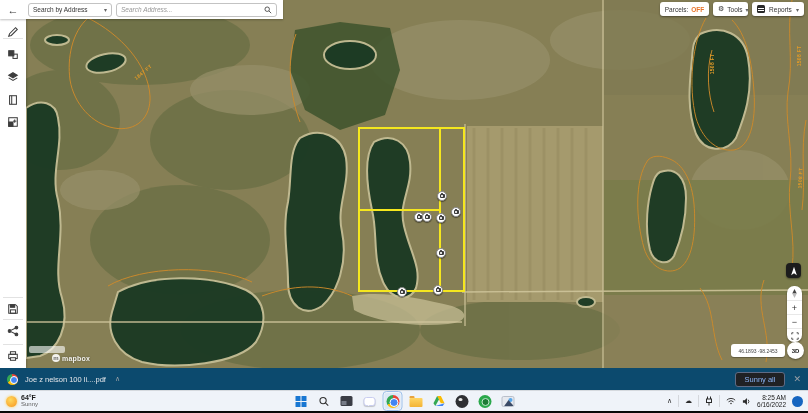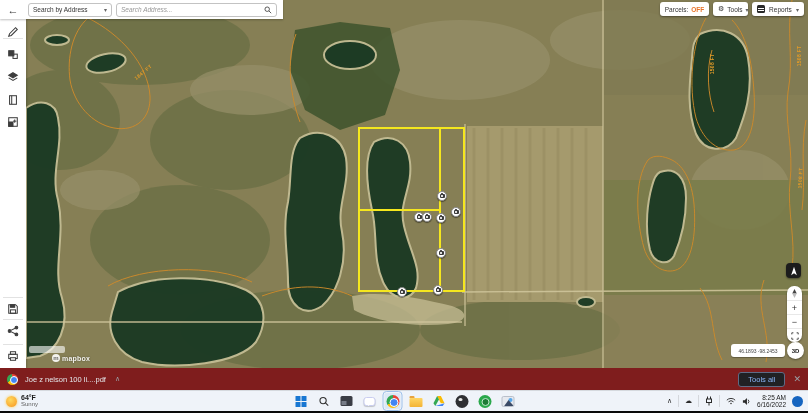--- a/index.html
+++ b/index.html
@@ -40,21 +40,21 @@
   .ctrl-cell:first-child{border-top:none;}
   #coord-box{left:731px;top:344px;width:54px;height:13px;background:#fff;border-radius:3px;display:flex;align-items:center;justify-content:center;font-size:5px;color:#444;z-index:20;box-shadow:0 1px 1px rgba(0,0,0,.3);}
   #btn-3d{left:787px;top:342px;width:17px;height:17px;background:#fff;border-radius:50%;display:flex;align-items:center;justify-content:center;font-size:6px;font-weight:700;color:#222;z-index:20;cursor:pointer;box-shadow:0 1px 2px rgba(0,0,0,.4);}
 
   #scale-bar{left:29px;top:346px;width:36px;height:7px;background:rgba(255,255,255,.6);border-radius:2px;z-index:20;}
   #mapbox-logo{left:52px;top:354px;display:flex;align-items:center;gap:2px;z-index:20;opacity:.9;}
   #mapbox-logo .mb-circle{width:8px;height:8px;border-radius:50%;background:#fff;color:#6b6b6b;font-size:6px;font-weight:700;display:flex;align-items:center;justify-content:center;}
   #mapbox-logo .mb-word{color:#fff;font-size:7px;font-weight:700;letter-spacing:.2px;text-shadow:0 0 2px rgba(0,0,0,.5);}
 
   
-  #shelf{left:0;top:368px;width:808px;height:22px;background:#7f1d1d;display:flex;align-items:center;z-index:40;justify-content:space-between;}
+  #shelf{left:0;top:368px;width:808px;height:22px;background:#0c4a6e;display:flex;align-items:center;z-index:40;justify-content:space-between;}
   #chrome-file-icon{width:11px;height:11px;border-radius:50%;margin-left:7px;background:conic-gradient(#ea4335 0 33%,#fbbc05 33% 66%,#34a853 66% 100%);position:relative;flex:0 0 auto;}
   #chrome-file-icon::after{content:"";position:absolute;left:2.5px;top:2.5px;width:6px;height:6px;background:#4285f4;border:1px solid #fff;border-radius:50%;}
   #shelf-filename{color:#e4e6ea;font-size:7.5px;margin-left:7px;cursor:pointer;}
   #shelf-caret{color:#9aa0a6;font-size:7px;margin-left:9px;cursor:pointer;}
   #show-all{margin-left:auto;border:1px solid #5f6b85;background:#202124;color:#8ab4f8;font-size:7.5px;padding:2px 9px;border-radius:3px;cursor:pointer;}
   #shelf-close{color:#9aa0a6;font-size:9px;margin:0 7px 0 8px;cursor:pointer;}
 
   
   #taskbar{left:0;top:390px;width:808px;height:21px;background:#eff3f9;border-top:1px solid #d5d9de;z-index:40;display:flex;align-items:center;}
   #weather{display:flex;align-items:center;gap:4px;margin-left:6px;cursor:pointer;}
@@ -316,21 +316,21 @@
   <div class="abs" id="scale-bar"></div>
   <div class="abs" id="mapbox-logo">
     <span class="mb-circle">m</span>
     <span class="mb-word">mapbox</span>
   </div>
 
   <div class="abs" id="shelf">
     <div id="chrome-file-icon"></div>
     <span id="shelf-filename">Joe z nelson 100 li....pdf</span>
     <span id="shelf-caret">∧</span>
-    <button id="show-all">Tools all</button>
+    <button id="show-all">Sunny all</button>
     <span id="shelf-close">✕</span>
   </div>
 
   <div class="abs" id="taskbar">
     <div id="weather">
       <div id="sun-icon"></div>
       <div>
         <div class="wtemp">64°F</div>
         <div class="wcond">Sunny</div>
       </div>

